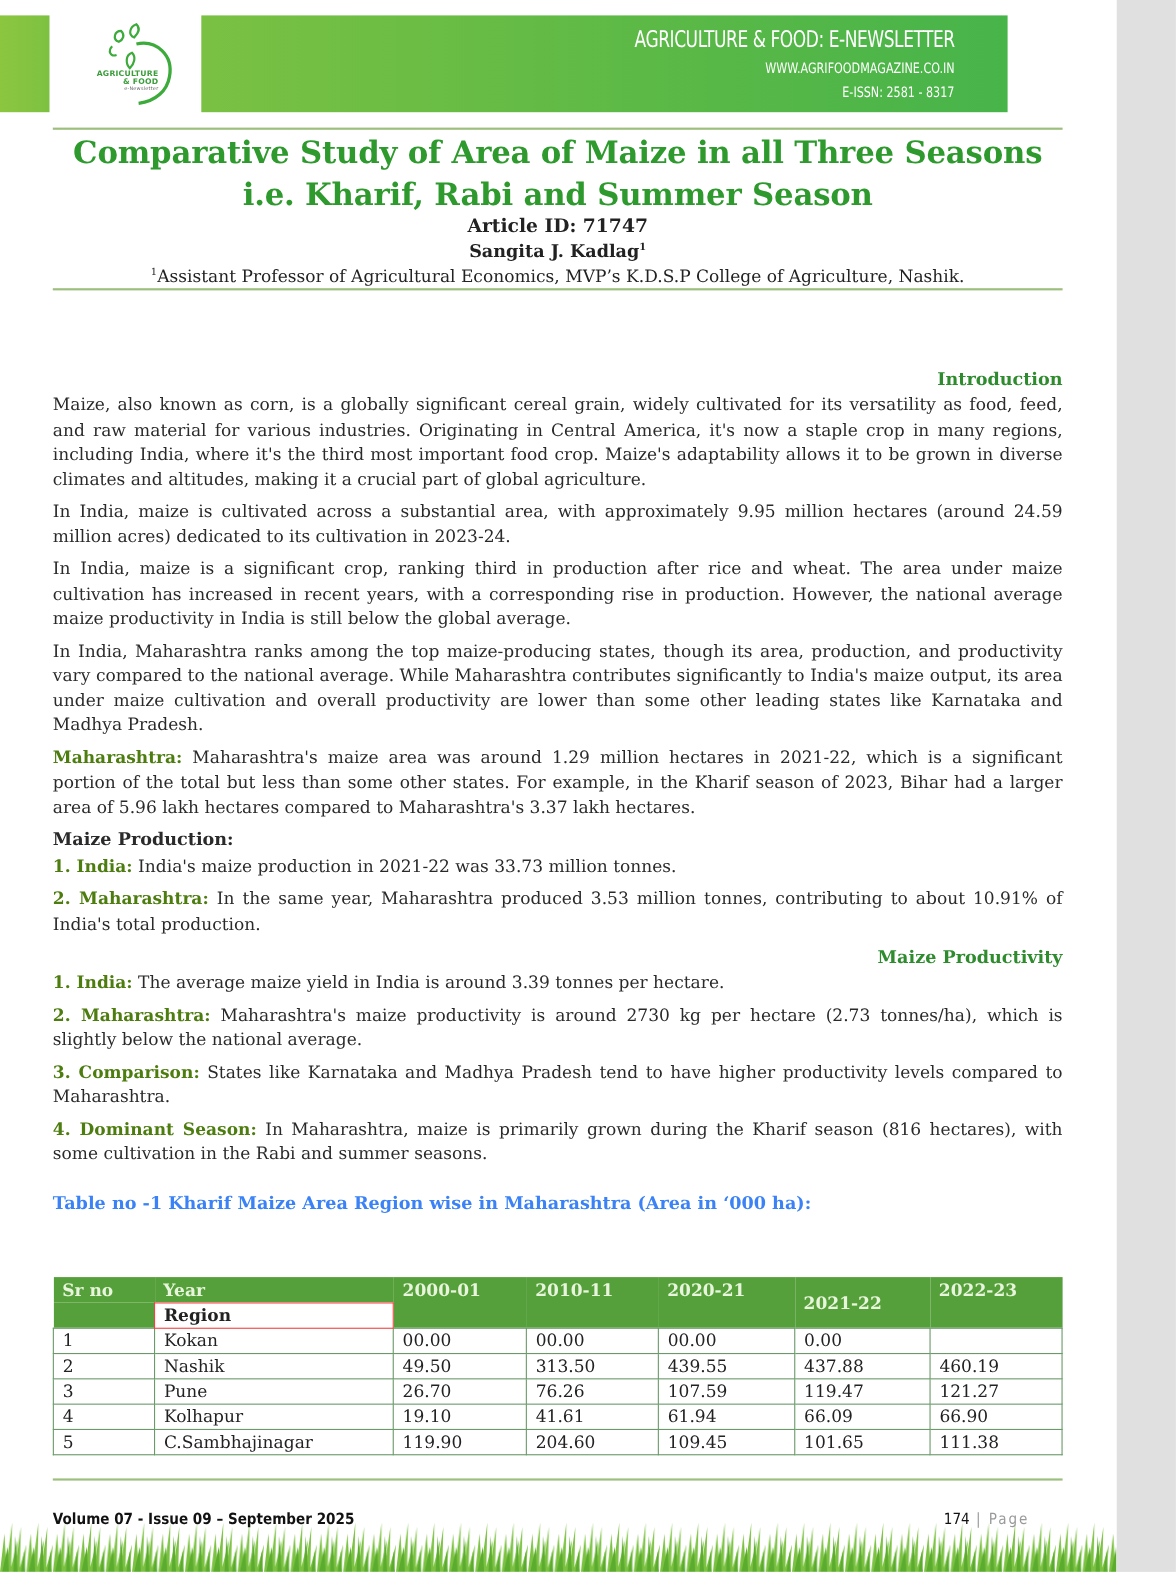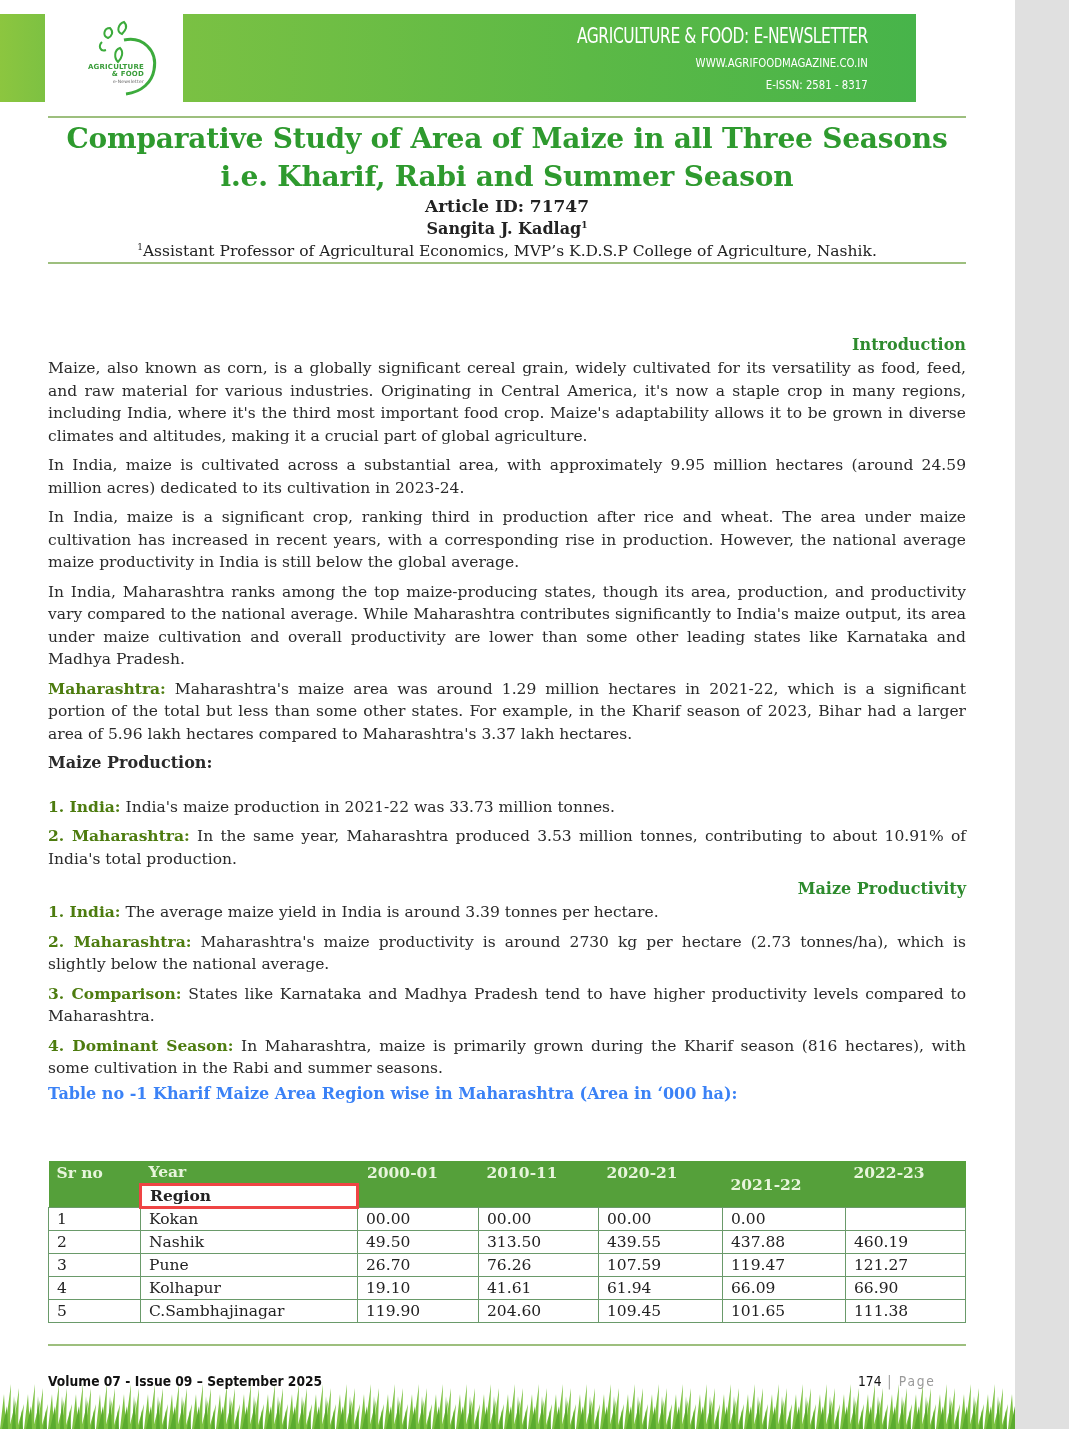--- a/index.html
+++ b/index.html
@@ -24,28 +24,28 @@
   .article-id { position: absolute; left: 48px; top: 196px; width: 918px; text-align: center; font-weight: bold; font-size: 17px; color: #222; }
   .author { position: absolute; left: 48px; top: 219px; width: 918px; text-align: center; font-weight: bold; font-size: 16px; color: #222; }
   .affil { position: absolute; left: 48px; top: 242px; width: 918px; text-align: center; font-size: 15.5px; color: #222; }
   sup { font-size: 9px; vertical-align: super; line-height: 0; }
 
   
   .body { position: absolute; left: 48px; top: 333px; width: 918px; font-size: 15.5px; line-height: 22.5px; color: #2a2a2a; }
   .h-green { color: #2e8b2e; font-weight: bold; font-size: 16px; line-height: 24px; text-align: right; }
   .p { text-align: justify; margin-bottom: 7px; }
   .b { font-weight: bold; color: #4d7c0f; }
-  .subhead { font-weight: bold; font-size: 16px; margin-bottom: 21px; }
+  .subhead { font-weight: bold; font-size: 16px; margin-bottom: 2px; }
 
   
   .tcap { position: absolute; left: 48px; top: 1084px; font-weight: bold; font-size: 16px; color: #3b82f6; white-space: nowrap; }
   table.t { position: absolute; left: 48px; top: 1161px; width: 918px; border-collapse: collapse; font-size: 15.5px; }
   .t td, .t th { border: 1px solid #6a9a6a; padding: 0 8px; height: 23px; text-align: left; font-weight: normal; color: #222; }
   .t .gh { background: #55a03a; color: #e8f5dc; font-weight: bold; border: none; }
-  .t .region { background: #fff; font-weight: bold; border: 3px solid #ef4444; }
+  .t .region { background: #fff; font-weight: bold; border: 1px solid #ef4444; }
   .c1 { width: 92px; } .c2 { width: 217px; } .c3 { width: 121px; } .c4 { width: 120px; } .c5 { width: 124px; } .c6 { width: 123px; }
 
   
   .footer-rule { position: absolute; left: 48px; top: 1344px; width: 918px; height: 2px; background: #9dbf7e; }
   .footer-vol { position: absolute; left: 48px; top: 1373px; font-family: "DejaVu Sans", sans-serif; font-weight: bold; font-size: 14px; color: #111; transform: scaleX(0.88); transform-origin: left center; white-space: nowrap; }
   .footer-page { position: absolute; left: 858px; top: 1373px; font-family: "DejaVu Sans", sans-serif; font-size: 14px; color: #111; white-space: nowrap; transform: scaleX(0.88); transform-origin: left center; }
   .footer-page .pg { color: #999; letter-spacing: 2px; }
   .grass { position: absolute; left: 0; top: 1380px; width: 1015px; height: 49px; }
 </style>
 </head>

